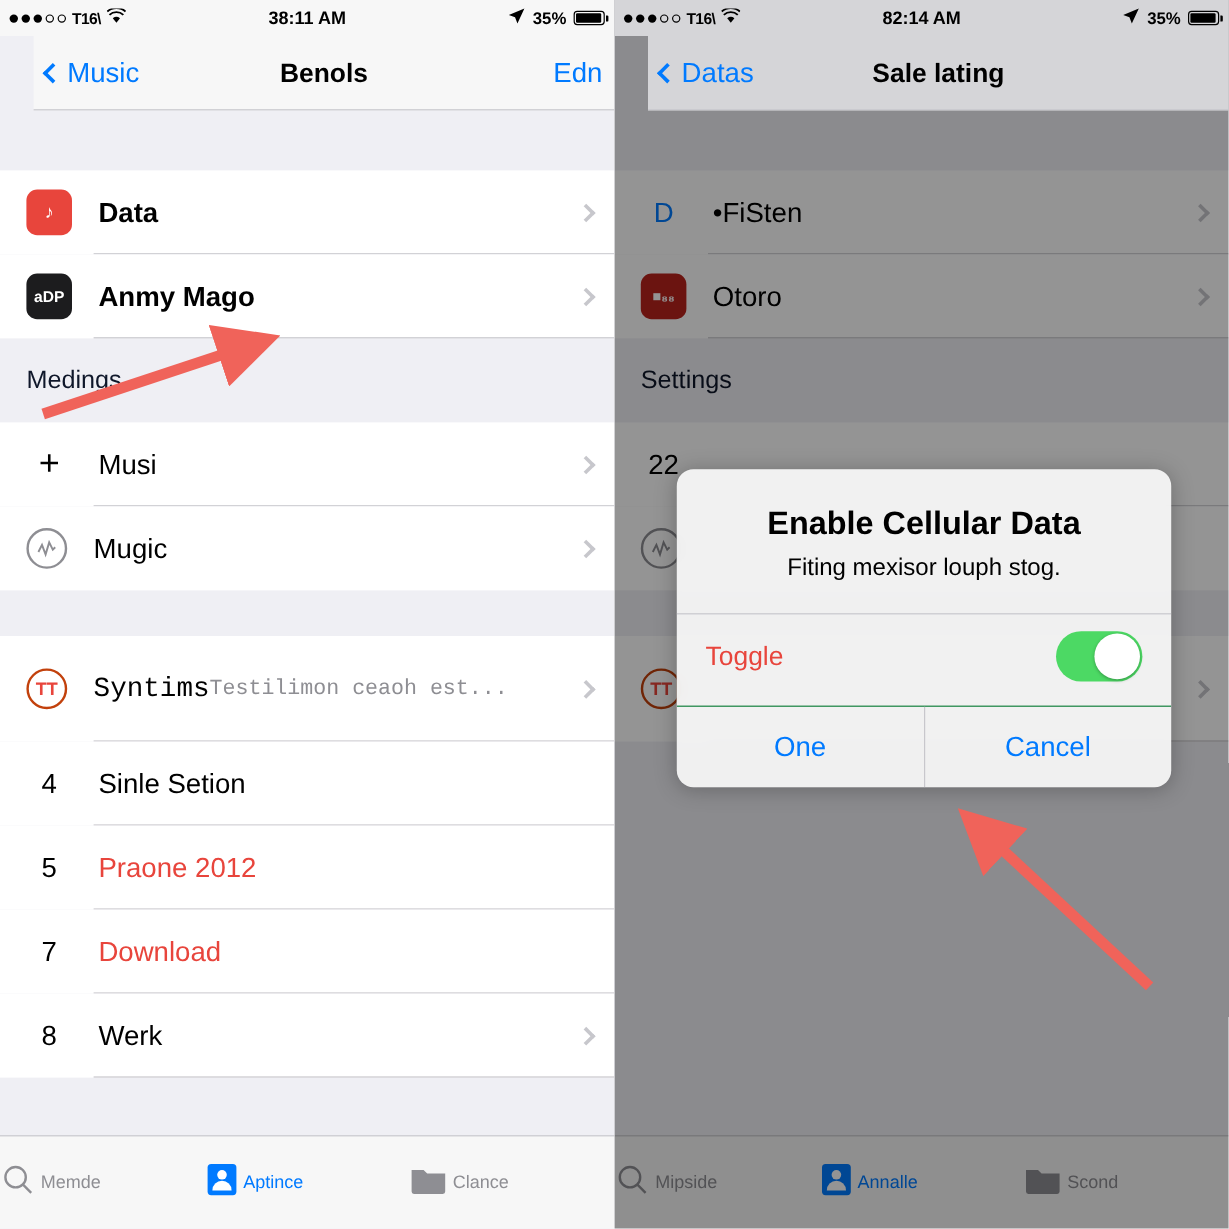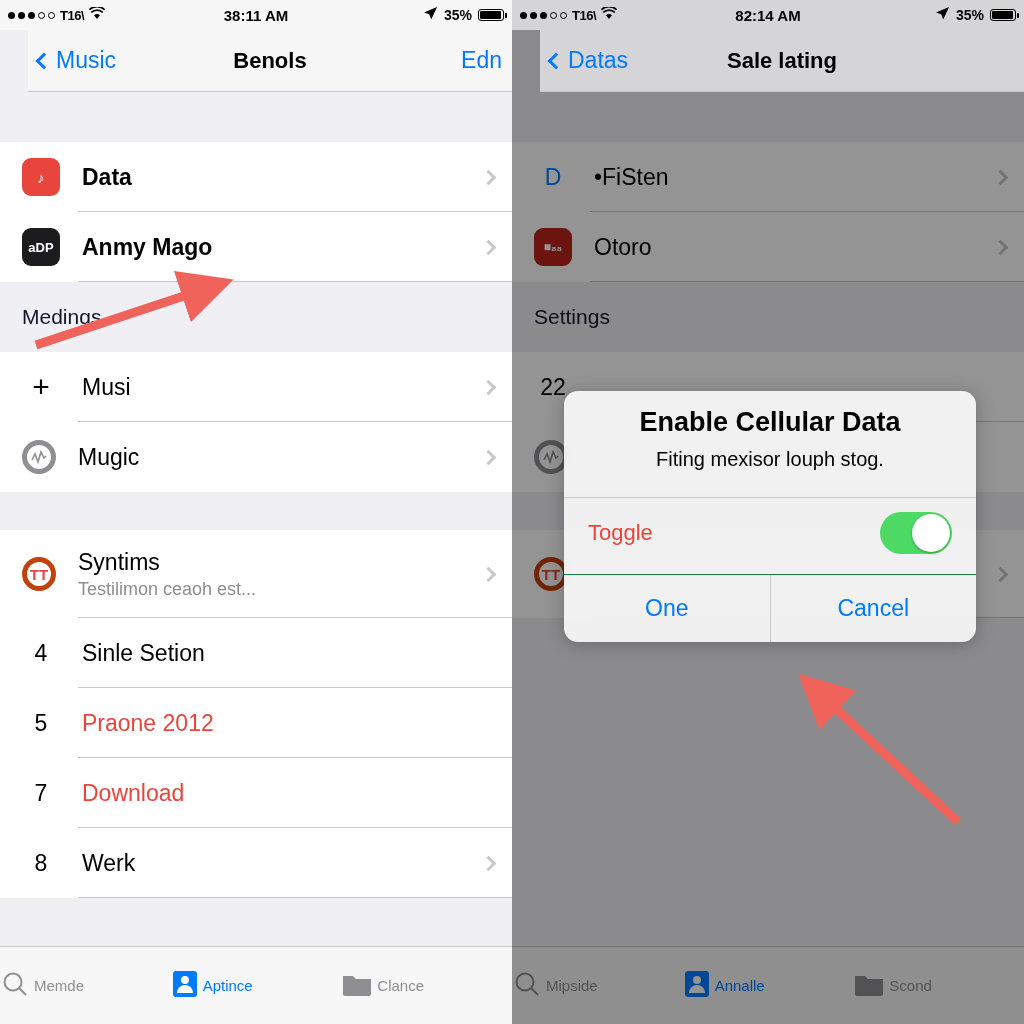--- a/index.html
+++ b/index.html
@@ -71,41 +71,41 @@
   }
   .cell::after {
     content: ""; position: absolute; left: 78px; right: 0; bottom: 0;
     height: 1px; background: #c8c7cc;
   }
   .cell.nosep::after { display: none; }
   .cell .label { font-size: 23px; color: #000; }
   .cell .label.bold { font-weight: bold; }
   .cell .label.red { color: #e8453c; }
   .cell .sub { font-size: 18px; color: #8e8e93; margin-top: 3px; }
-  .cell .txtwrap { display: flex; flex-direction: column; }
+  .cell .txtwrap { display: flex; flex-direction: row; font-family: Liberation Mono, monospace; }
   .chev-right {
     margin-left: auto; width: 11px; height: 11px;
     border-top: 3px solid #c7c7cc; border-right: 3px solid #c7c7cc;
     transform: rotate(45deg);
   }
   .icon-box {
     width: 38px; height: 38px; border-radius: 9px; margin-right: 22px;
     display: flex; align-items: center; justify-content: center;
     font-size: 15px; font-weight: bold; color: #fff; flex: none;
   }
   .num-col {
     width: 38px; margin-right: 22px; font-size: 23px; color: #000;
     text-align: center; flex: none;
   }
   .plus-col {
     width: 38px; margin-right: 22px; font-size: 30px; color: #000;
     text-align: center; flex: none; line-height: 1;
   }
   .circ-icon {
-    width: 34px; height: 34px; border-radius: 50%; border: 5px solid #c2410c;
+    width: 34px; height: 34px; border-radius: 50%; border: 2px solid #c2410c;
     color: #e8453c; display: flex; align-items: center; justify-content: center;
     font-size: 15px; font-weight: bold; margin-right: 22px; flex: none;
   }
   .circ-icon.grey { border-color: #8e8e93; color: #8e8e93; }
   .tallcell { height: 88px; }
   .sep-block { height: 38px; background: #efeff4; }
 
   
   .tabbar {
     position: absolute; bottom: 0; left: 0; right: 0; height: 78px;
@@ -121,21 +121,21 @@
     position: absolute; inset: 0; background: rgba(0,0,0,0.42);
     z-index: 20;
   }
   .alert {
     position: absolute; z-index: 30;
     left: 52px; top: 391px; width: 412px;
     background: #f7f7f7ee; border-radius: 14px; overflow: hidden;
     box-shadow: 0 2px 18px rgba(0,0,0,0.25);
     backdrop-filter: blur(4px);
   }
-  .alert-title { text-align: center; font-size: 27px; font-weight: bold; color: #000; padding: 16px 20px 0; }
+  .alert-title { text-align: center; font-size: 27px; font-weight: bold; color: #000; padding: 30px 20px 0; }
   .alert-msg { text-align: center; font-size: 20px; color: #000; padding: 10px 20px 26px; }
   .alert-row {
     display: flex; align-items: center; justify-content: space-between;
     padding: 14px 24px 20px; border-top: 1px solid #c8c7cc;
   }
   .alert-row .rlabel { font-size: 22px; color: #e8453c; }
   .switch {
     width: 72px; height: 42px; border-radius: 21px; background: #4cd964;
     position: relative; cursor: pointer;
   }

